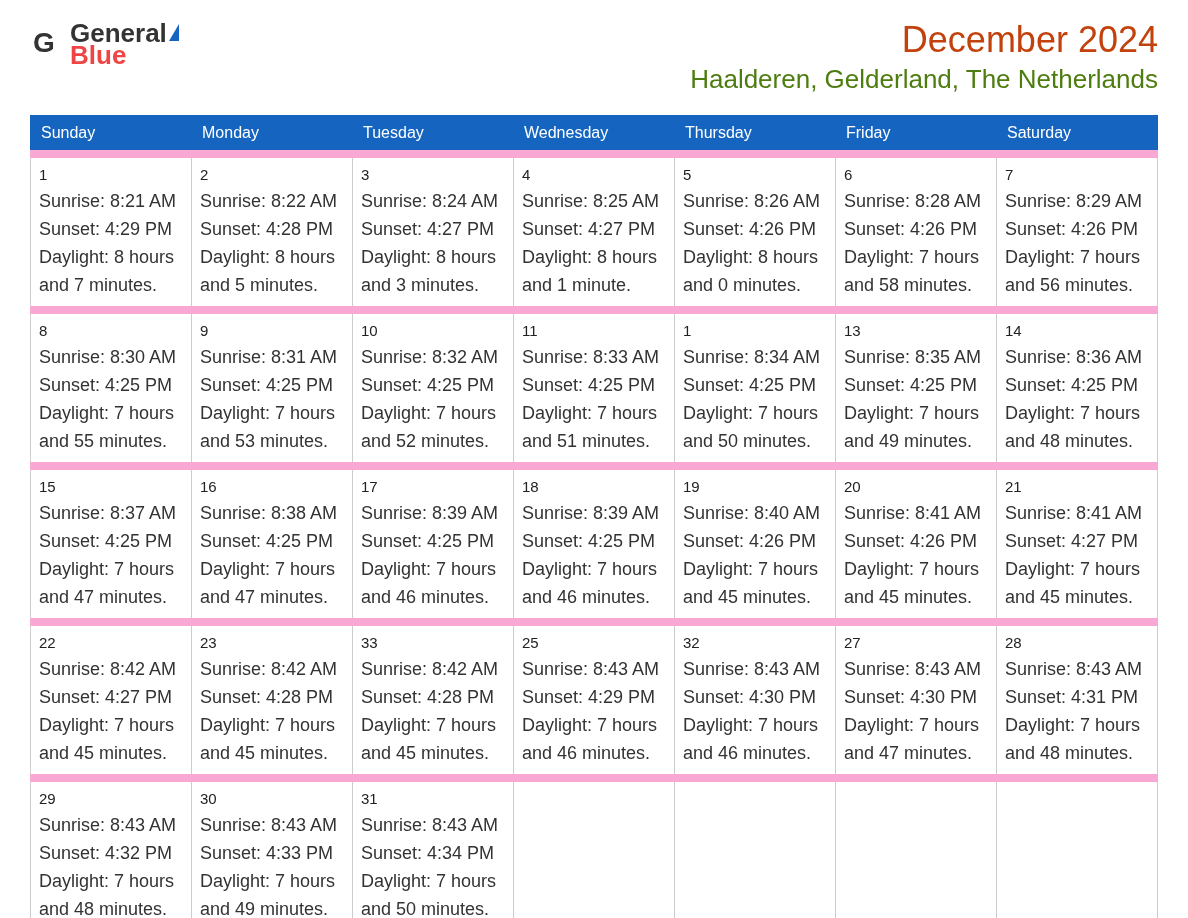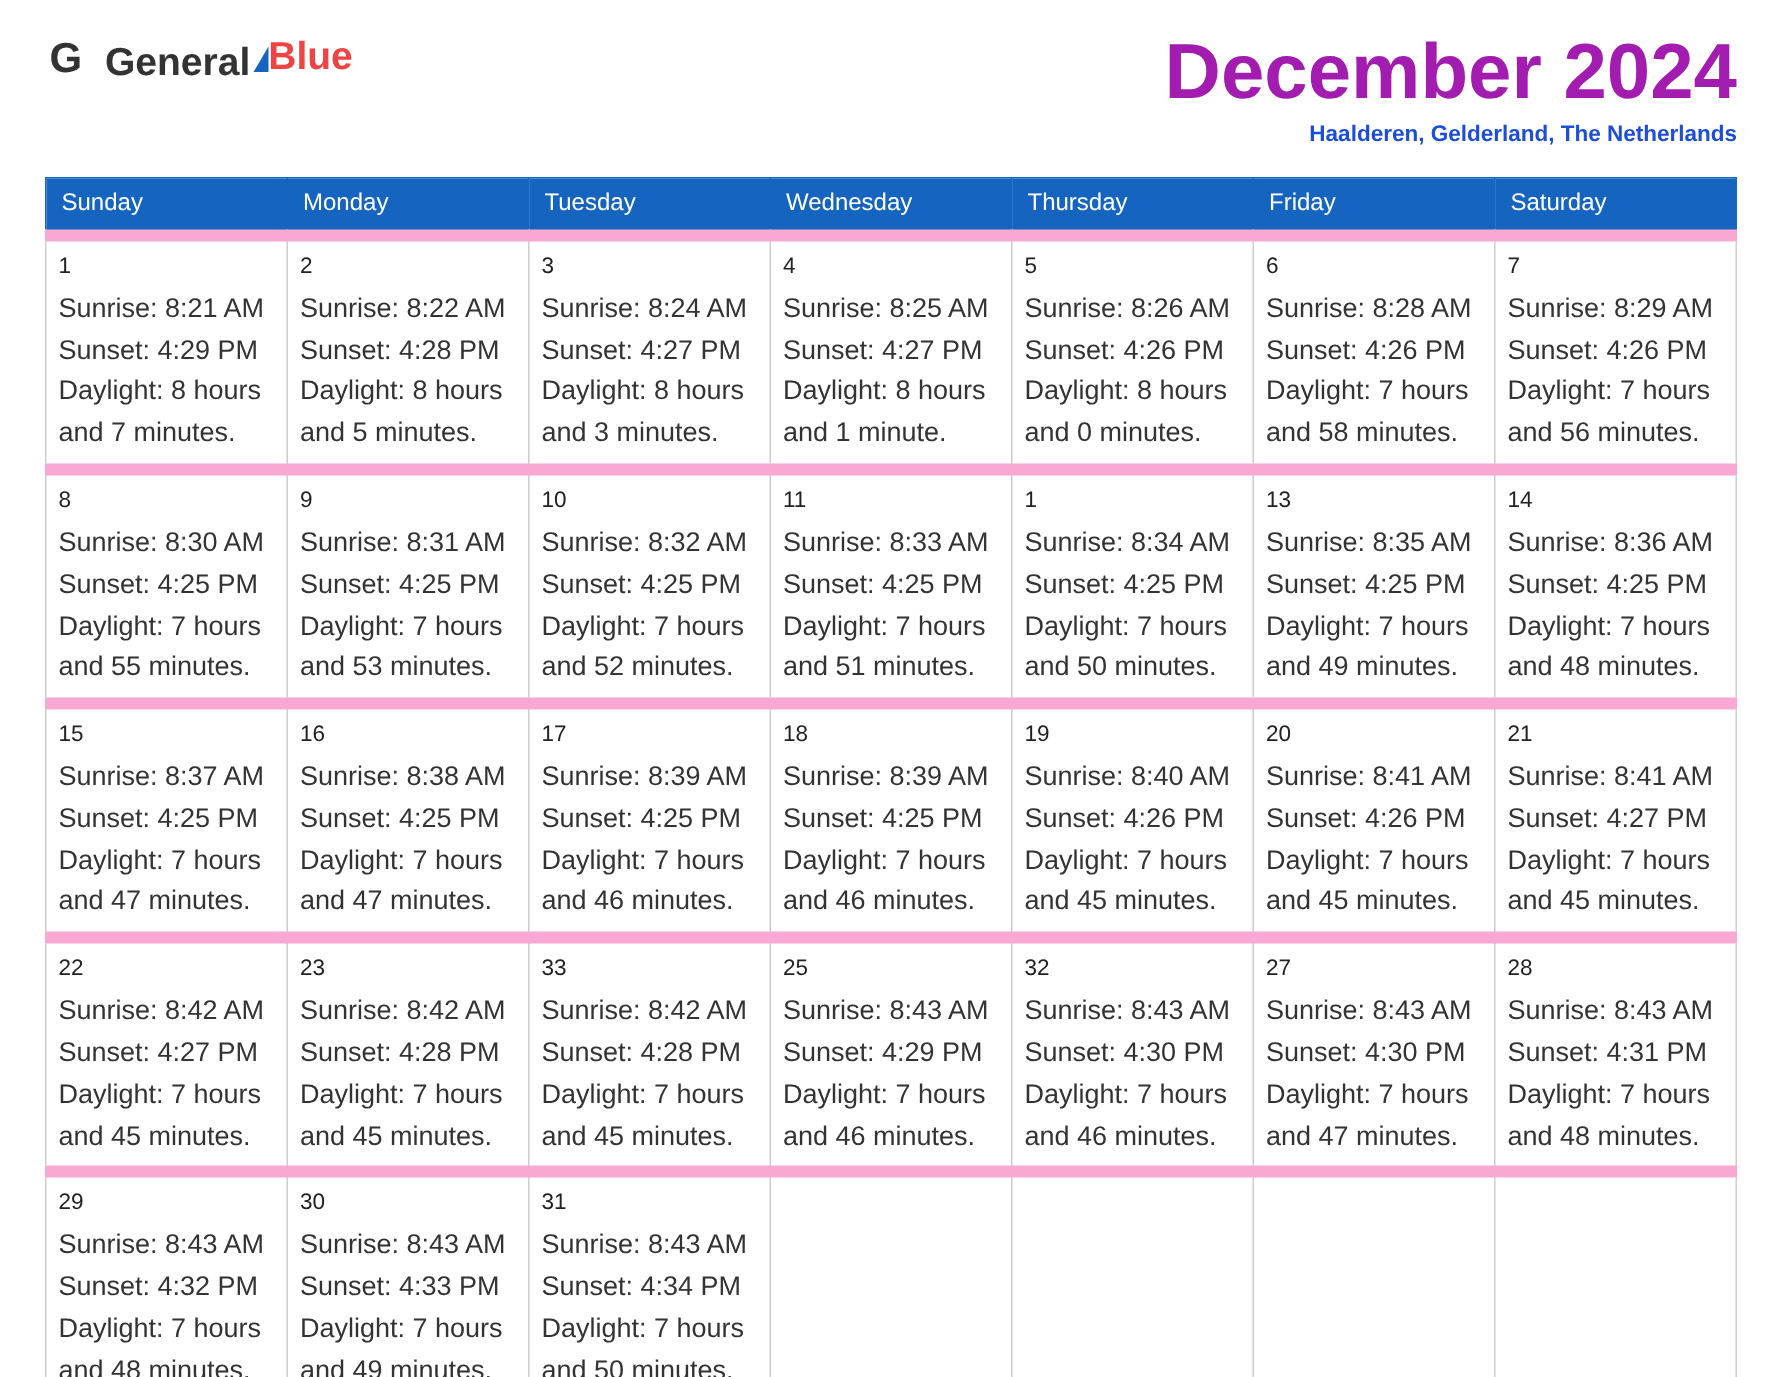--- a/index.html
+++ b/index.html
@@ -18,30 +18,29 @@
     }
     .logo-area {
       display: flex;
       flex-direction: column;
       align-items: flex-start;
     }
     .title-area {
       text-align: right;
     }
     .month-title {
-      font-size: 52px;
-      font-weight: bold;
-      color: #a21caf;
+      font-size: 36px;
+      font-weight: normal;
+      color: #c2410c;
       line-height: 1.1;
     }
     .location-title {
-      font-size: 15px;
-      color: #1d4ed8;
+      font-size: 26px;
+      color: #4d7c0f;
       margin-top: 4px;
-      font-weight: bold;
     }
     .calendar-table {
       width: 100%;
       border-collapse: collapse;
       border: 1px solid #aaa;
     }
     .calendar-table th {
       background-color: #1565c0;
       color: #ffffff;
       font-size: 16px;
@@ -94,21 +93,21 @@
 <div class="header-area">
   <div class="logo-area">
     <div class="logo-wrapper">
       <div class="logo-svg-area">
         <svg width="36" height="36" viewBox="0 0 36 36">
           <rect x="2" y="2" width="32" height="32" rx="4" fill="none" stroke="#ccc" stroke-width="0"></rect>
 
           <text x="3" y="28" font-family="Arial" font-weight="bold" font-size="28" fill="#333">G</text>
         </svg>
       </div>
-      <div style="display:flex;flex-direction:row;line-height:1;">
+      <div style="display:flex;flex-direction:column;line-height:1;">
         <span style="display:flex;align-items:center;">
           <span style="font-size:26px;font-weight:bold;color:#333;">General</span>
           <span style="display:inline-block;width:0;height:0;border-left:10px solid transparent;border-right:0;border-bottom:17px solid #1565c0;margin-left:2px;margin-bottom:2px;"></span>
         </span>
         <span style="font-size:26px;font-weight:bold;color:#ef4444;margin-top:-4px;">Blue</span>
       </div>
     </div>
   </div>
   <div class="title-area">
     <div class="month-title">December 2024</div>

